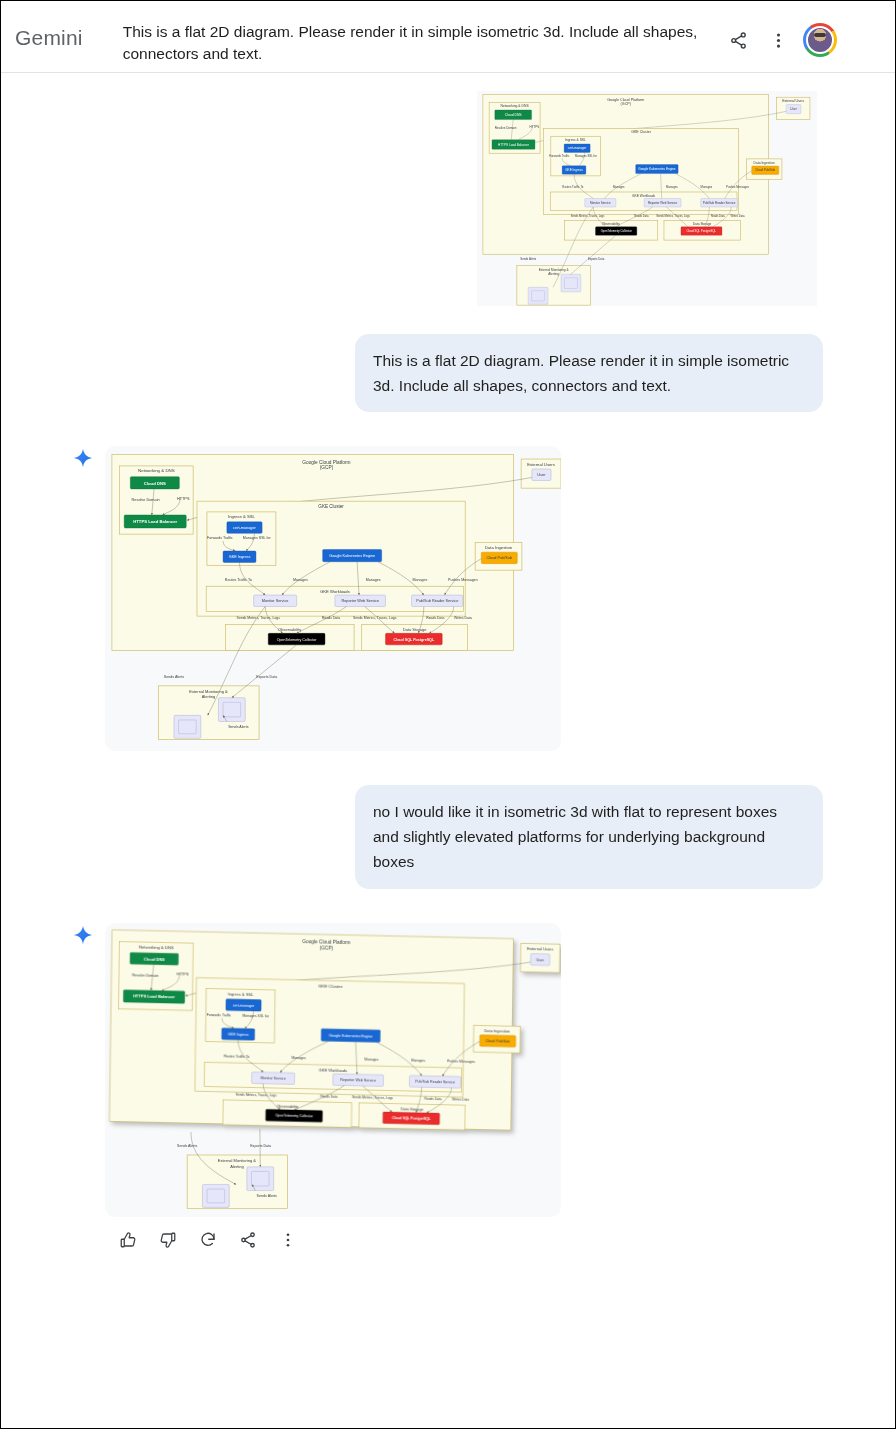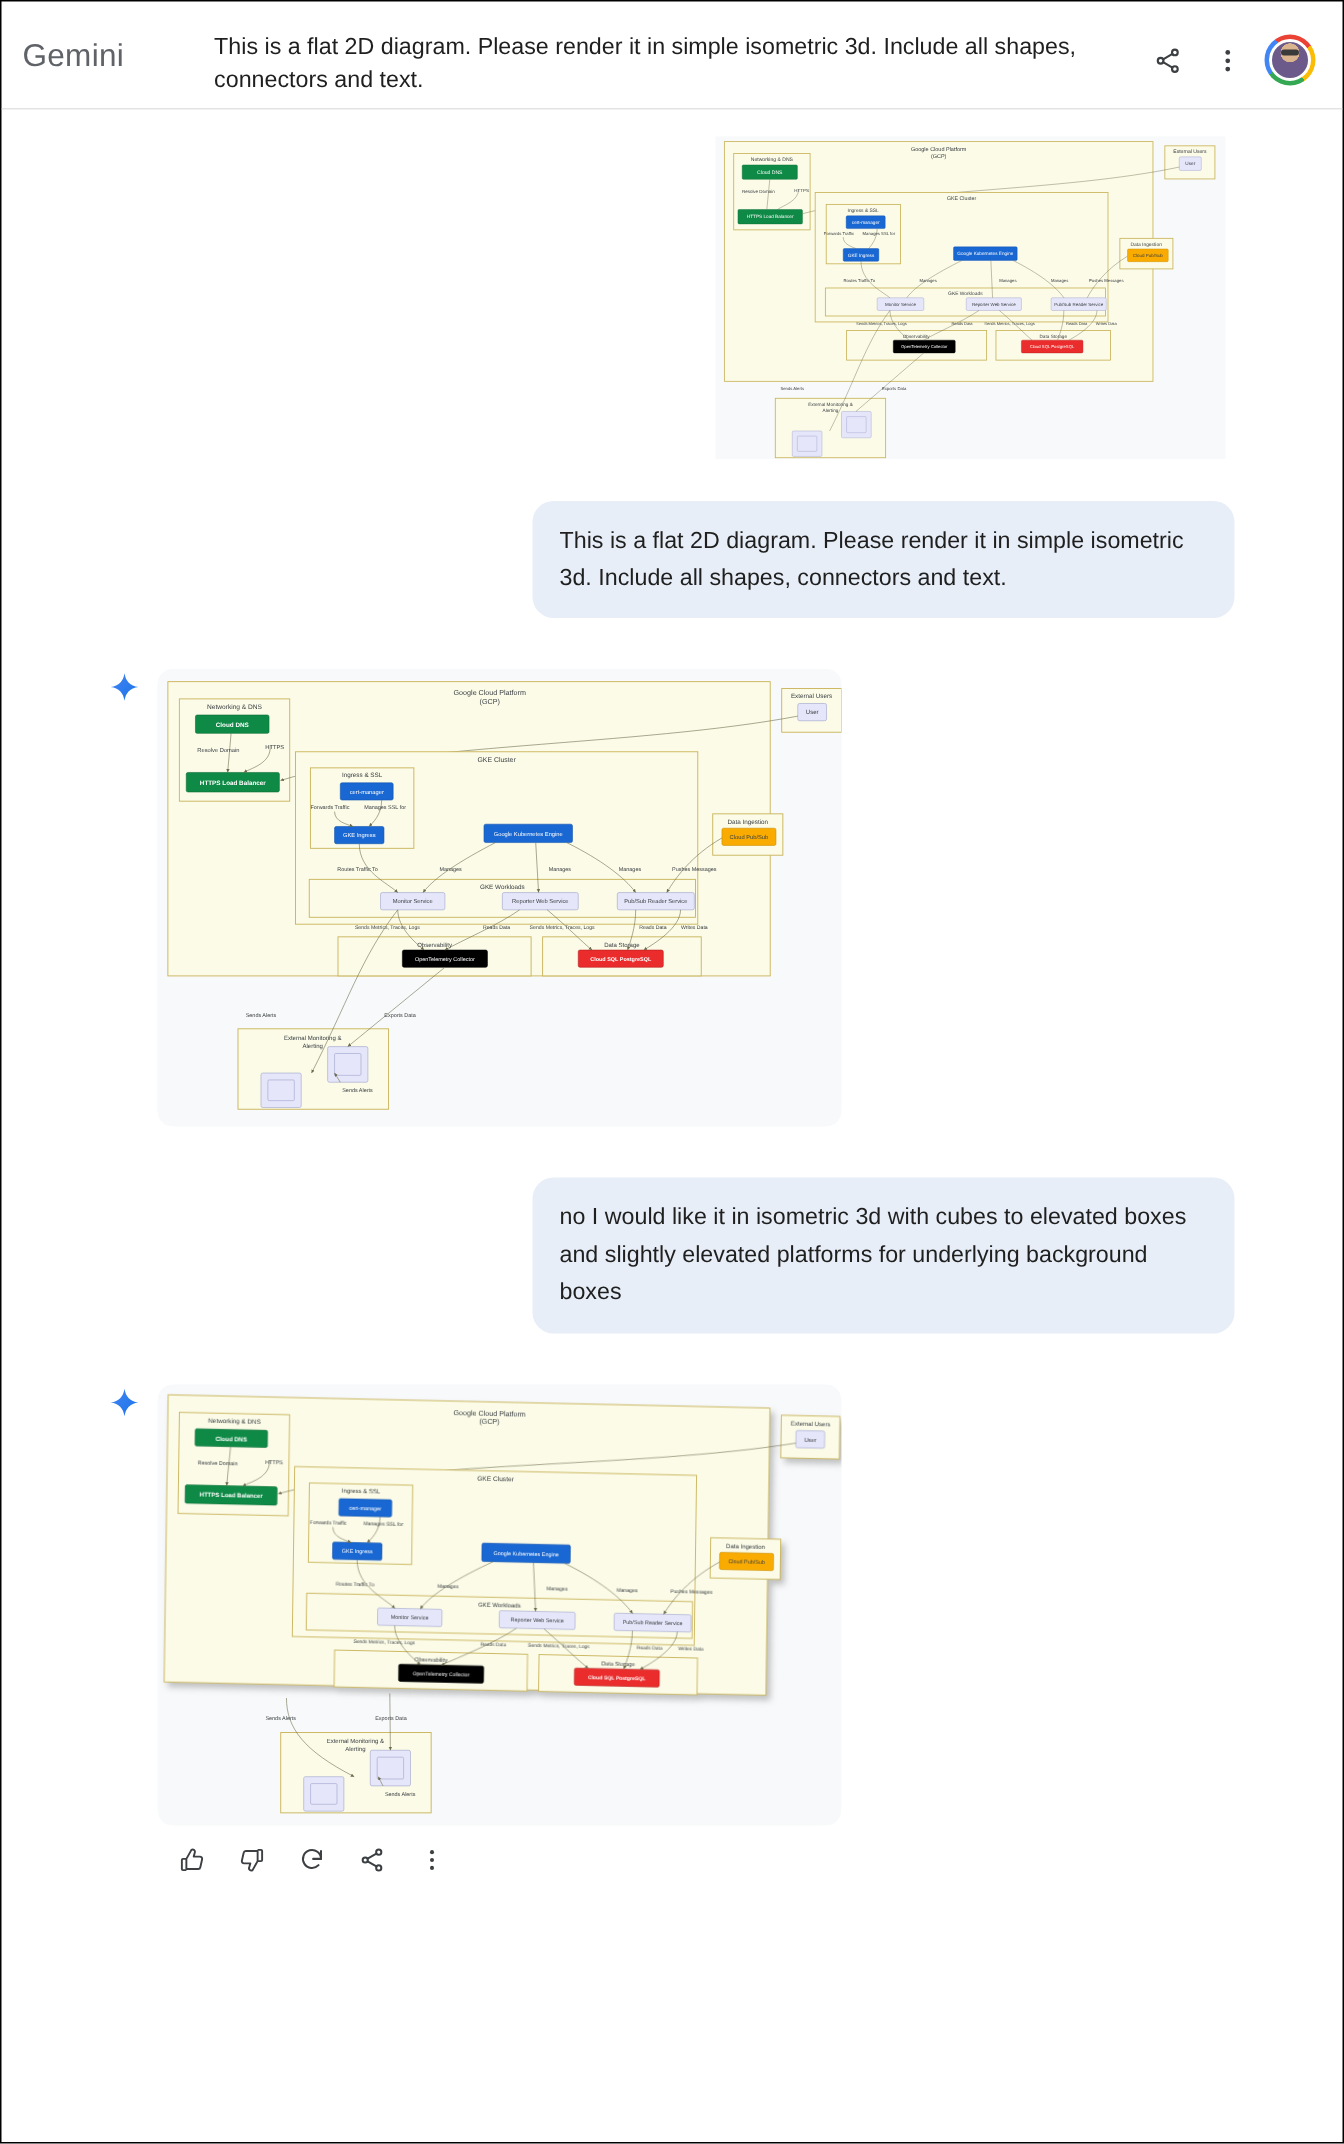--- a/index.html
+++ b/index.html
@@ -10,21 +10,21 @@
     color: #1f1f1f;
     border: 1px solid #000000;
     overflow: hidden;
     position: relative;
   }
 
   
   .app-header {
     display: flex; align-items: flex-start;
     padding: 16px 14px 10px 14px;
-    gap: 20px;
+    gap: 0;
     border-bottom: 1px solid #e3e3e3;
     height: 72px;
   }
   .brand {
     font-size: 21px; color: #5f6368; letter-spacing: .2px;
     padding-top: 9px; white-space: nowrap; font-weight: 400;
   }
   .header-prompt {
     flex: 1 1 auto;
     font-size: 15.5px; line-height: 1.45; color: #1f1f1f;
@@ -344,21 +344,21 @@
           <marker id="ar1" markerWidth="7" markerHeight="7" refX="6" refY="3" orient="auto">
             <path d="M0,0 L6,3 L0,6 z" fill="#6b6b4a"></path>
           </marker>
         </defs>
       </svg>
     </div>
   </div>
 
   <div class="sp3"></div>
   <div class="row user">
-    <div class="bubble">no I would like it in isometric 3d with cubes to elevated boxes and slightly elevated platforms for underlying background boxes</div>
+    <div class="bubble">no I would like it in isometric 3d with flat to represent boxes and slightly elevated platforms for underlying background boxes</div>
   </div>
 
   <div class="sp3"></div>
   <div class="model-block">
     <svg class="sparkle" viewBox="0 0 24 24">
       <defs>
           <linearGradient id="gsp2" x1="0" y1="0" x2="1" y2="1">
         <stop offset="0%" stop-color="#4285f4"></stop>
             <stop offset="100%" stop-color="#1a73e8"></stop>
       </linearGradient>

